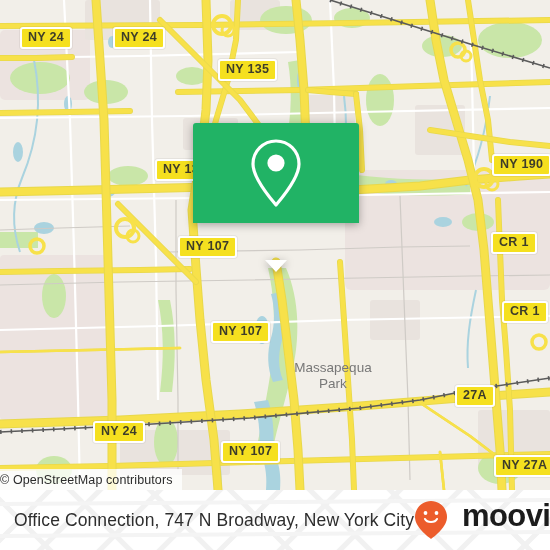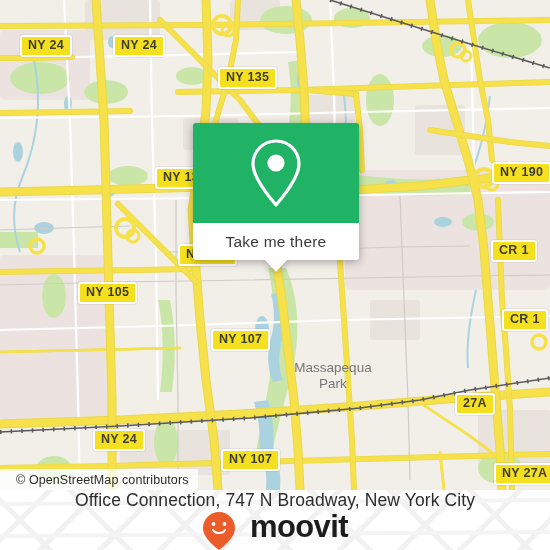--- a/index.html
+++ b/index.html
@@ -30,21 +30,21 @@
   #map svg { display: block; }
 
   
   #osm-attrib {
     position: absolute;
     left: 0;
     top: 469px;
     height: 21px;
     display: flex;
     align-items: center;
-    padding: 0 9px 0 16px;
+    padding: 0 9px 0 0;
     background: rgba(255,255,255,0.78);
     font-size: 12.5px;
     color: #2b2b2b;
     letter-spacing: 0.1px;
     white-space: nowrap;
     z-index: 20;
   }
 
   
   #popup {
@@ -105,21 +105,20 @@
   }
   #footer-inner {
     position: relative;
     width: 100%;
     height: 100%;
     display: flex;
     align-items: center;
     justify-content: space-between;
     padding: 0 14px 0 14px;
     box-sizing: border-box;
-    flex-direction: column;
   }
   #footer-address {
     font-size: 17.5px;
     color: #2e2e2e;
     letter-spacing: 0.1px;
     white-space: nowrap;
   }
   #brand {
     display: flex;
     align-items: flex-start;
@@ -339,50 +338,46 @@
         <path class="rail" d="M330,0 L400,22 L470,44 L550,68"></path>
         <path class="railt" d="M330,0 L400,22 L470,44 L550,68"></path>
       </g>
 
       <g>
         <text class="plc" x="333" y="372">Massapequa</text>
         <text class="plc" x="333" y="388">Park</text>
       </g>
     </svg>
 
-    <div id="shield-layer" style="position:absolute;left:0;top:8px;width:550px;height:490px;">
+    <div id="shield-layer" style="position:absolute;left:0;top:0;width:550px;height:490px;">
         <div style="position: absolute; left: 20px; top: 27px; background: rgb(245, 224, 31); border: 2px solid rgb(255, 255, 255); border-radius: 3px; padding: 1px 6px 2px; font: bold 12.5px / 15px &quot;Liberation Sans&quot;, sans-serif; color: rgb(61, 61, 42); letter-spacing: 0.3px; white-space: nowrap; box-shadow: rgba(0, 0, 0, 0.05) 0px 0px 0px 1px;"><span>NY 24</span></div>
         <div style="position: absolute; left: 113px; top: 27px; background: rgb(245, 224, 31); border: 2px solid rgb(255, 255, 255); border-radius: 3px; padding: 1px 6px 2px; font: bold 12.5px / 15px &quot;Liberation Sans&quot;, sans-serif; color: rgb(61, 61, 42); letter-spacing: 0.3px; white-space: nowrap; box-shadow: rgba(0, 0, 0, 0.05) 0px 0px 0px 1px;"><span>NY 24</span></div>
         <div style="position: absolute; left: 218px; top: 59px; background: rgb(245, 224, 31); border: 2px solid rgb(255, 255, 255); border-radius: 3px; padding: 1px 6px 2px; font: bold 12.5px / 15px &quot;Liberation Sans&quot;, sans-serif; color: rgb(61, 61, 42); letter-spacing: 0.3px; white-space: nowrap; box-shadow: rgba(0, 0, 0, 0.05) 0px 0px 0px 1px;"><span>NY 135</span></div>
         <div style="position: absolute; left: 155px; top: 159px; background: rgb(245, 224, 31); border: 2px solid rgb(255, 255, 255); border-radius: 3px; padding: 1px 6px 2px; font: bold 12.5px / 15px &quot;Liberation Sans&quot;, sans-serif; color: rgb(61, 61, 42); letter-spacing: 0.3px; white-space: nowrap; box-shadow: rgba(0, 0, 0, 0.05) 0px 0px 0px 1px;"><span>NY 135</span></div>
         <div style="position: absolute; left: 492px; top: 154px; background: rgb(245, 224, 31); border: 2px solid rgb(255, 255, 255); border-radius: 3px; padding: 1px 6px 2px; font: bold 12.5px / 15px &quot;Liberation Sans&quot;, sans-serif; color: rgb(61, 61, 42); letter-spacing: 0.3px; white-space: nowrap; box-shadow: rgba(0, 0, 0, 0.05) 0px 0px 0px 1px;"><span>NY 190</span></div>
         <div style="position: absolute; left: 178px; top: 236px; background: rgb(245, 224, 31); border: 2px solid rgb(255, 255, 255); border-radius: 3px; padding: 1px 6px 2px; font: bold 12.5px / 15px &quot;Liberation Sans&quot;, sans-serif; color: rgb(61, 61, 42); letter-spacing: 0.3px; white-space: nowrap; box-shadow: rgba(0, 0, 0, 0.05) 0px 0px 0px 1px;"><span>NY 107</span></div>
         <div style="position: absolute; left: 491px; top: 232px; background: rgb(245, 224, 31); border: 2px solid rgb(255, 255, 255); border-radius: 3px; padding: 1px 6px 2px; font: bold 12.5px / 15px &quot;Liberation Sans&quot;, sans-serif; color: rgb(61, 61, 42); letter-spacing: 0.3px; white-space: nowrap; box-shadow: rgba(0, 0, 0, 0.05) 0px 0px 0px 1px;"><span>CR 1</span></div>
-        <div style="position: absolute; left: 78px; top: 274px; background: rgb(245, 224, 31); border: 2px solid rgb(255, 255, 255); border-radius: 3px; padding: 1px 6px 2px; font: bold 12.5px / 15px &quot;Liberation Sans&quot;, sans-serif; color: rgb(61, 61, 42); letter-spacing: 0.3px; white-space: nowrap; box-shadow: rgba(0, 0, 0, 0.05) 0px 0px 0px 1px;"><span>NY 105</span></div>
         <div style="position: absolute; left: 502px; top: 301px; background: rgb(245, 224, 31); border: 2px solid rgb(255, 255, 255); border-radius: 3px; padding: 1px 6px 2px; font: bold 12.5px / 15px &quot;Liberation Sans&quot;, sans-serif; color: rgb(61, 61, 42); letter-spacing: 0.3px; white-space: nowrap; box-shadow: rgba(0, 0, 0, 0.05) 0px 0px 0px 1px;"><span>CR 1</span></div>
         <div style="position: absolute; left: 211px; top: 321px; background: rgb(245, 224, 31); border: 2px solid rgb(255, 255, 255); border-radius: 3px; padding: 1px 6px 2px; font: bold 12.5px / 15px &quot;Liberation Sans&quot;, sans-serif; color: rgb(61, 61, 42); letter-spacing: 0.3px; white-space: nowrap; box-shadow: rgba(0, 0, 0, 0.05) 0px 0px 0px 1px;"><span>NY 107</span></div>
         <div style="position: absolute; left: 455px; top: 385px; background: rgb(245, 224, 31); border: 2px solid rgb(255, 255, 255); border-radius: 3px; padding: 1px 6px 2px; font: bold 12.5px / 15px &quot;Liberation Sans&quot;, sans-serif; color: rgb(61, 61, 42); letter-spacing: 0.3px; white-space: nowrap; box-shadow: rgba(0, 0, 0, 0.05) 0px 0px 0px 1px;"><span>27A</span></div>
         <div style="position: absolute; left: 93px; top: 421px; background: rgb(245, 224, 31); border: 2px solid rgb(255, 255, 255); border-radius: 3px; padding: 1px 6px 2px; font: bold 12.5px / 15px &quot;Liberation Sans&quot;, sans-serif; color: rgb(61, 61, 42); letter-spacing: 0.3px; white-space: nowrap; box-shadow: rgba(0, 0, 0, 0.05) 0px 0px 0px 1px;"><span>NY 24</span></div>
         <div style="position: absolute; left: 221px; top: 441px; background: rgb(245, 224, 31); border: 2px solid rgb(255, 255, 255); border-radius: 3px; padding: 1px 6px 2px; font: bold 12.5px / 15px &quot;Liberation Sans&quot;, sans-serif; color: rgb(61, 61, 42); letter-spacing: 0.3px; white-space: nowrap; box-shadow: rgba(0, 0, 0, 0.05) 0px 0px 0px 1px;"><span>NY 107</span></div>
         <div style="position: absolute; left: 494px; top: 455px; background: rgb(245, 224, 31); border: 2px solid rgb(255, 255, 255); border-radius: 3px; padding: 1px 6px 2px; font: bold 12.5px / 15px &quot;Liberation Sans&quot;, sans-serif; color: rgb(61, 61, 42); letter-spacing: 0.3px; white-space: nowrap; box-shadow: rgba(0, 0, 0, 0.05) 0px 0px 0px 1px;"><span>NY 27A</span></div>
       </div>
 
     <div id="osm-attrib">
       <span>© OpenStreetMap contributors</span>
     </div>
 
     <div id="popup">
       <div id="popup-head">
         <svg width="58" height="72" viewBox="0 0 58 72">
           <path d="M29 4 C16.3 4 6 14.3 6 27 C6 41.5 24 62 29 68 C34 62 52 41.5 52 27 C52 14.3 41.7 4 29 4 Z" fill="none" stroke="#ffffff" stroke-width="3.2" stroke-linejoin="round"></path>
           <circle cx="29" cy="26" r="8.6" fill="#ffffff"></circle>
         </svg>
-      </div>
-      <div id="popup-foot">
-        <span>Take me there</span>
       </div>
       <div id="popup-tail"></div>
     </div>
   </div>
 
   <div id="footer">
     <svg id="footer-watermark" viewBox="0 0 550 60">
       <g fill="none" stroke="#f1f1f1" stroke-width="5">
         <path d="M-20,70 L60,-10"></path>
         <path d="M30,70 L110,-10"></path>

